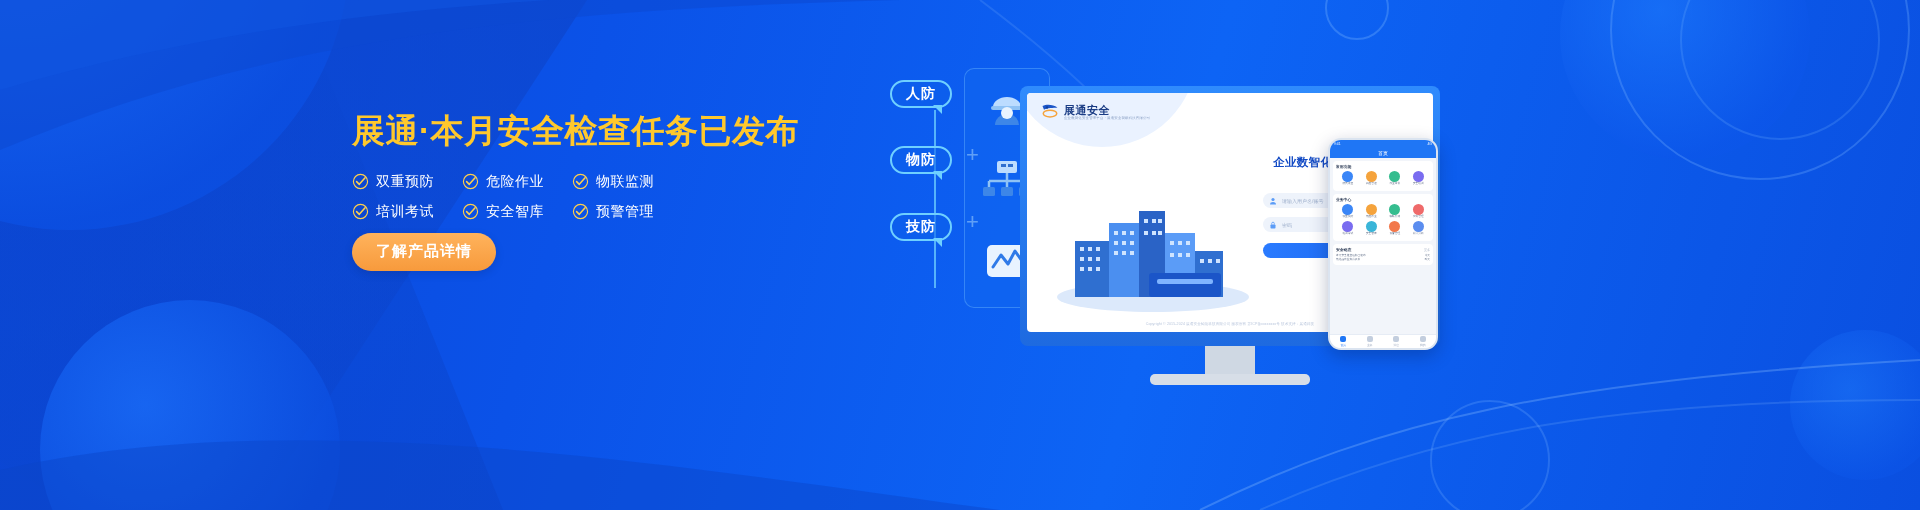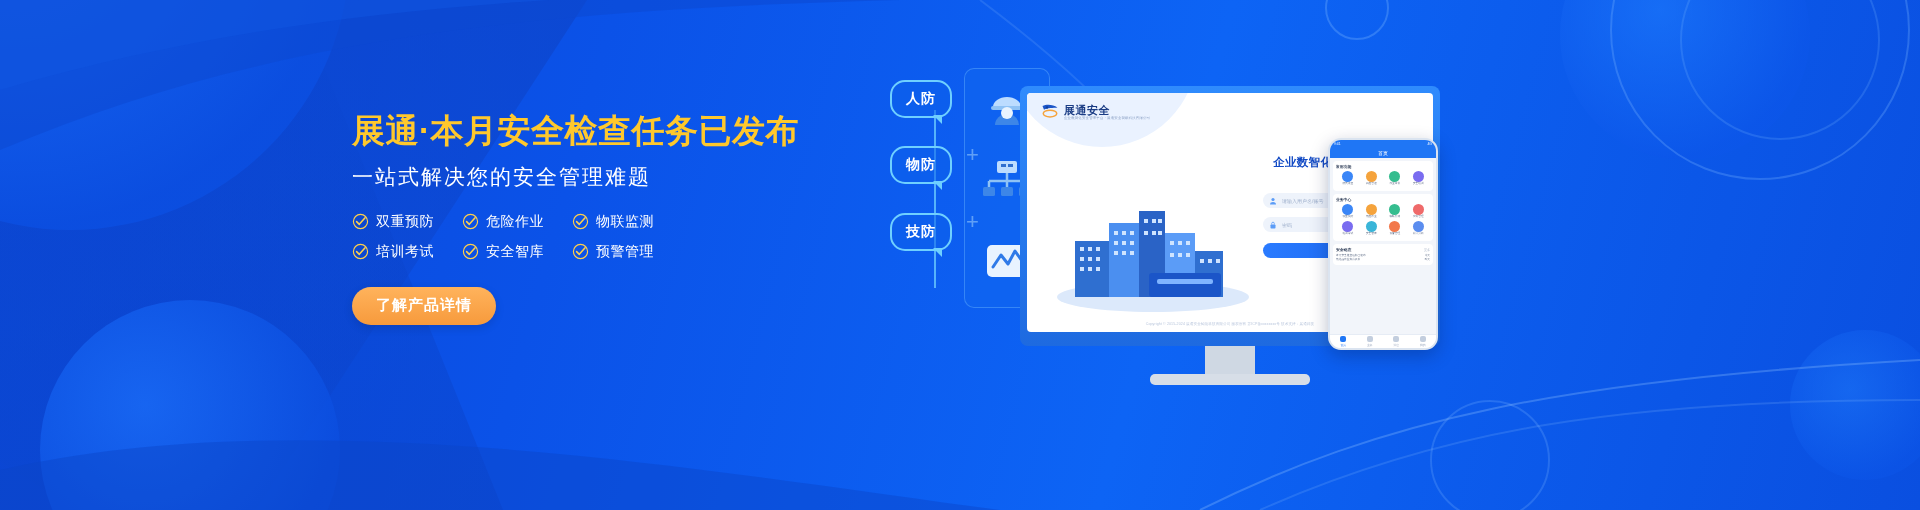--- a/index.html
+++ b/index.html
@@ -35,30 +35,30 @@
            letter-spacing:.5px; white-space:nowrap; }
   .subtitle { margin-top:12px; font-size:21px; color:#ffffff; letter-spacing:2px; font-weight:500; }
 
   .features { margin-top:22px; width:330px; }
   .frow { display:flex; margin-bottom:12px; }
   .fitem { display:flex; align-items:center; width:110px; }
   .fitem .lbl { font-size:14px; color:#fff; letter-spacing:.5px; white-space:nowrap; }
   .chk { width:17px; height:17px; margin-right:7px; flex:0 0 17px; }
 
   .cta { display:inline-flex; align-items:center; justify-content:center;
-         margin-top:14px; width:144px; height:38px; border-radius:19px;
+         width:144px; height:38px; border-radius:19px;
          background:linear-gradient(180deg,#ffb35c,#f79a3c);
          color:#fff; font-size:15px; font-weight:bold; letter-spacing:1px;
          cursor:pointer; box-shadow:0 3px 10px rgba(0,0,0,.12); }
 
   
   .art { position:absolute; left:880px; top:60px; width:1000px; height:400px; }
 
   .chain { position:absolute; left:10px; top:20px; width:140px; height:250px; }
-  .badge { position:absolute; width:62px; height:38px; border-radius:15px;
+  .badge { position:absolute; width:62px; height:28px; border-radius:15px;
            border:2px solid #6fd0ff; background:rgba(13,97,235,.55);
            display:flex; align-items:center; justify-content:center;
            color:#fff; font-size:14px; font-weight:bold; letter-spacing:1px; }
   .badge:after { content:""; position:absolute; right:8px; bottom:-8px;
            width:0; height:0; border-left:9px solid transparent;
            border-top:9px solid #6fd0ff; }
   .vline { position:absolute; left:44px; width:2px; background:#6fd0ff; opacity:.75; }
   .plus { position:absolute; color:#bfe4ff; font-size:22px; font-weight:300; }
 
   .ipanel { position:absolute; left:84px; top:8px; width:86px; height:240px;
@@ -135,21 +135,20 @@
       <path d="M0,90 C240,20 460,0 760,-10 L760,-50 L0,-50 Z" fill="#0f55e2" opacity=".5"></path>
       <path d="M0,470 C300,400 700,470 1000,510 L0,510 Z" fill="#0a44c8" opacity=".45"></path>
       <path d="M1200,510 C1380,420 1560,380 1920,360" stroke="rgba(150,200,255,.30)" stroke-width="2" fill="none"></path>
       <path d="M1260,510 C1440,430 1620,400 1920,400" stroke="rgba(150,200,255,.18)" stroke-width="2" fill="none"></path>
       <path d="M980,0 C1100,90 1180,170 1230,300" stroke="rgba(150,200,255,.16)" stroke-width="2" fill="none"></path>
     </svg>
   </div>
 
   <div class="copy">
     <div class="title">展通·本月安全检查任务已发布</div>
-    <div class="subtitle">一站式解决您的安全管理难题</div>
 
     <div class="features">
       <div class="frow">
         <div class="fitem">
           <svg class="chk" viewBox="0 0 24 24">
             <circle cx="12" cy="12" r="10" fill="none" stroke="#ffd04d" stroke-width="1.6"></circle>
             <path d="M6.5 12.2 L10.3 16 L18.5 6.8" fill="none" stroke="#ffd04d" stroke-width="2.2" stroke-linecap="round" stroke-linejoin="round"></path>
           </svg>
           <span class="lbl">双重预防</span>
         </div>

